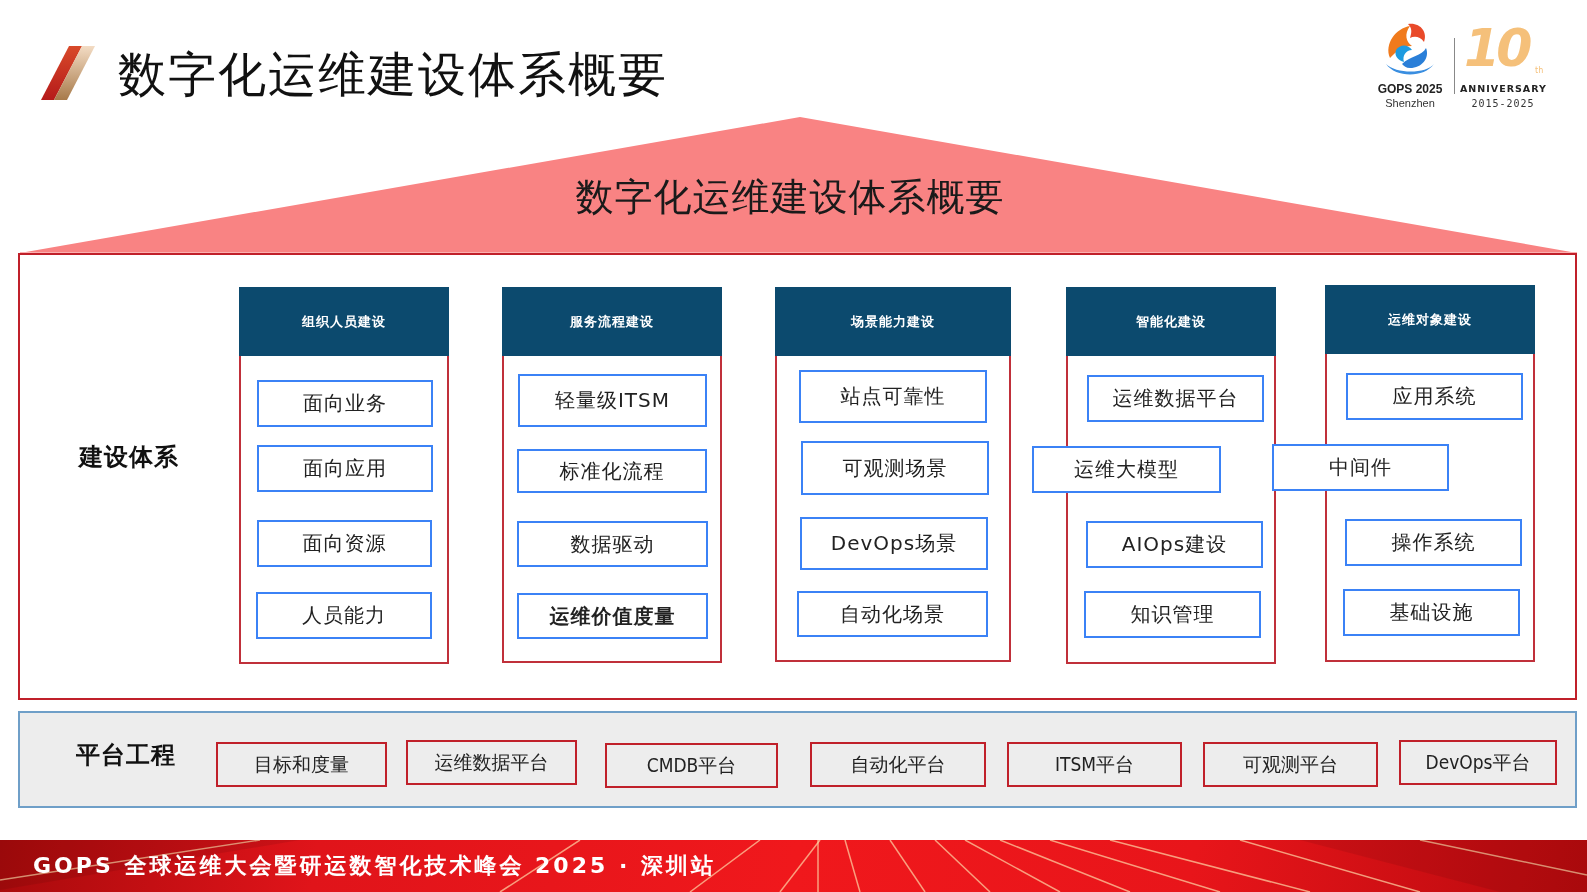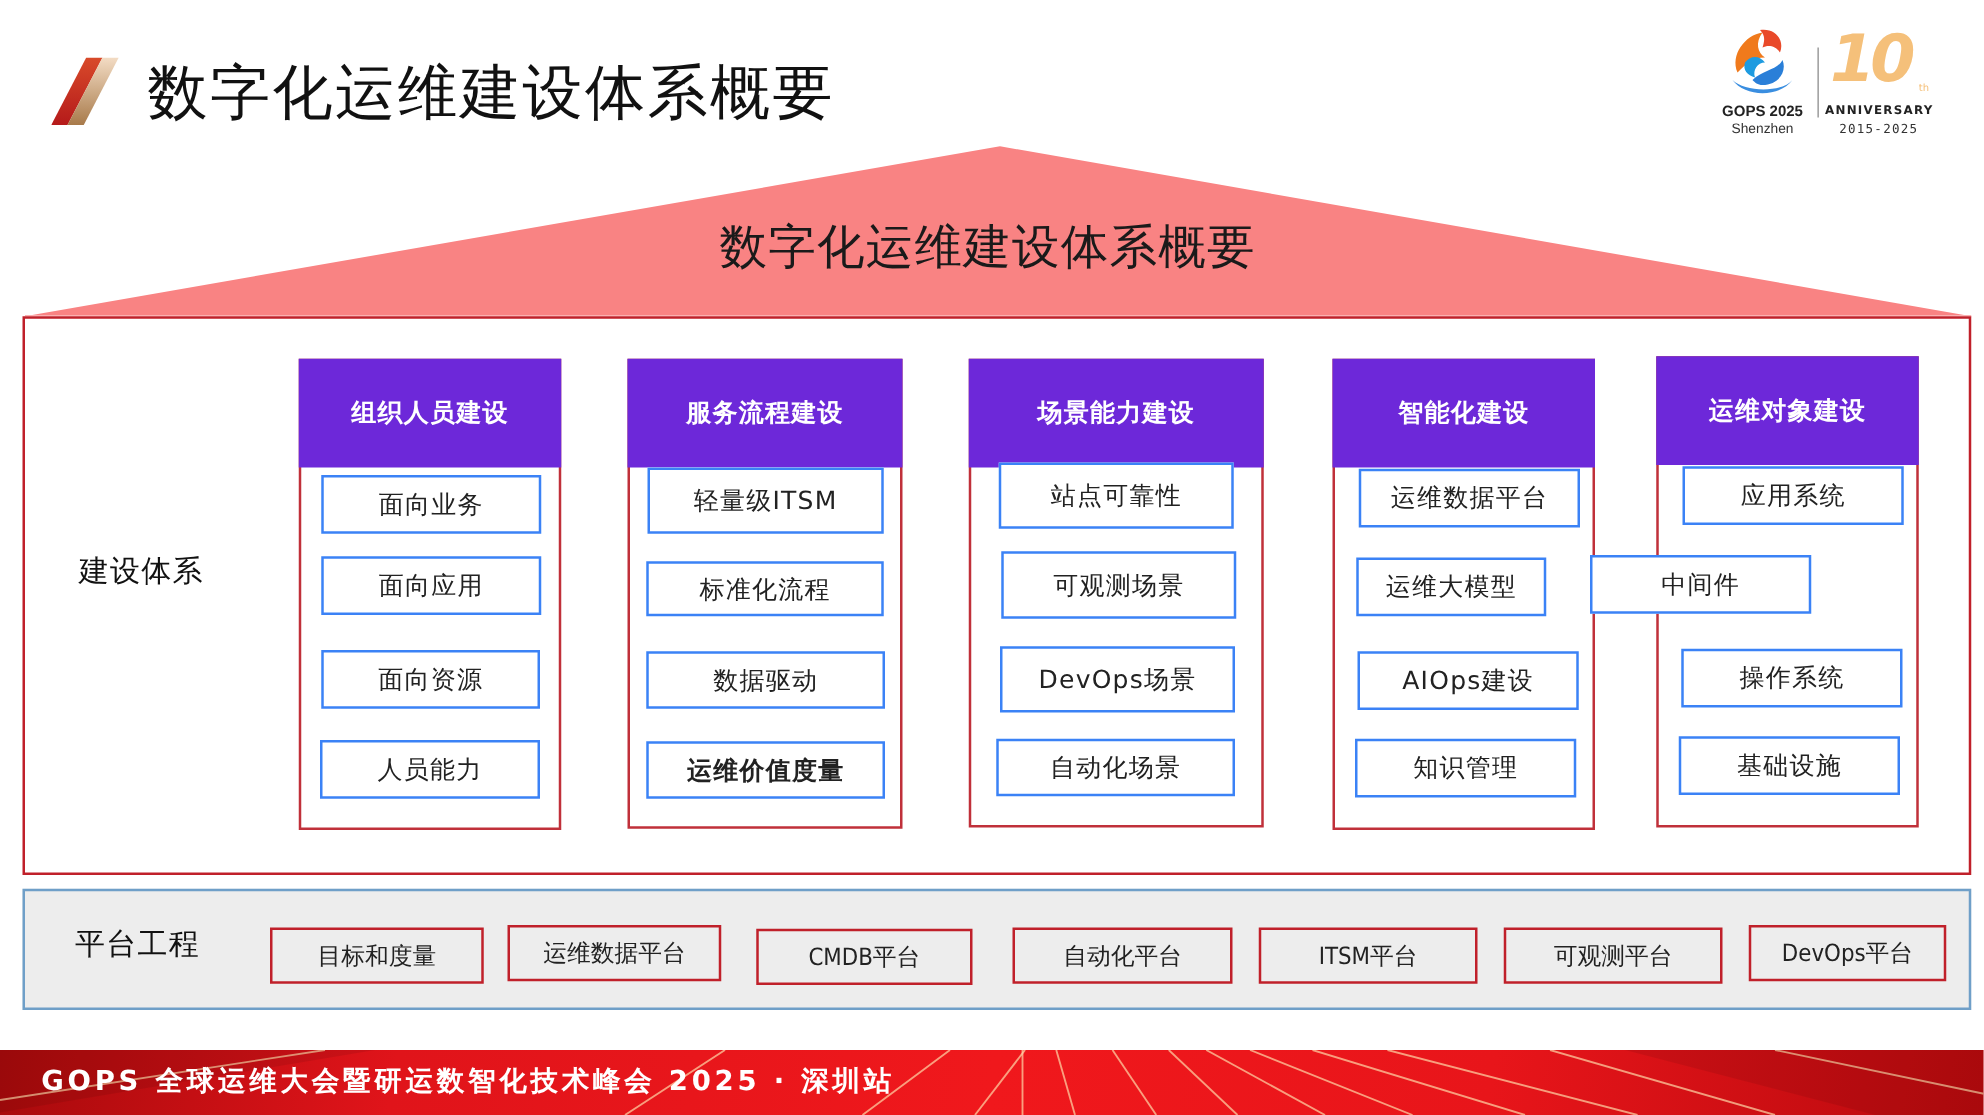--- a/index.html
+++ b/index.html
@@ -21,24 +21,24 @@
   .logo .th { position: absolute; left: 163px; top: 48px; font-size: 8px; color: #f5c07a; }
   .logo .anniv { position: absolute; left: 88px; top: 65px; width: 86px; text-align: center; font-family: "DejaVu Sans", sans-serif; font-weight: 700; font-size: 9.5px; letter-spacing: 1px; color: #222; }
   .logo .years { position: absolute; left: 88px; top: 80px; width: 86px; text-align: center; font-family: "DejaVu Sans Mono", monospace; font-size: 10px; letter-spacing: 1px; color: #333; }
 
   
   .pediment { position: absolute; left: 0; top: 0; width: 1587px; height: 892px; pointer-events: none; }
   .pediment-title { position: absolute; left: 520px; top: 172px; width: 540px; text-align: center; font-family: "DejaVu Serif", "Liberation Serif", serif; font-size: 38px; line-height: 50px; color: #1a1a1a; letter-spacing: 1px; }
 
   
   .main-frame { position: absolute; left: 18px; top: 253px; width: 1559px; height: 447px; border: 2px solid #c0202a; background: #fff; }
-  .row-label { position: absolute; font-family: "DejaVu Sans", sans-serif; font-weight: 400; font-size: 24px; color: #111; letter-spacing: 1px; }
+  .row-label { position: absolute; font-family: "DejaVu Sans", sans-serif; font-weight: 700; font-size: 24px; color: #111; letter-spacing: 1px; margin-left: 16px; }
 
   .column { position: absolute; border: 2px solid #c0303a; background: #fff; }
-  .column .col-header { position: absolute; left: -2px; top: -2px; right: -2px; height: 87px; background: #6d28d9; color: #fff; font-weight: 700; font-size: 20px; display: flex; align-items: center; justify-content: center; letter-spacing: 1px; }
+  .column .col-header { position: absolute; left: -2px; top: -2px; right: -2px; height: 69px; background: #0c4a6e; color: #fff; font-weight: 700; font-size: 13px; display: flex; align-items: center; justify-content: center; letter-spacing: 1px; }
 
   .item { position: absolute; border: 2px solid #3b82f6; background: #fff; display: flex; align-items: center; justify-content: center; font-size: 20px; color: #222; letter-spacing: 1px; }
 
   
   .platform { position: absolute; left: 18px; top: 711px; width: 1559px; height: 97px; background: #ededed; border: 2px solid #6f9fc8; }
   .platform-item { position: absolute; top: 29px; height: 45px; border: 2px solid #c0202a; background: #ededed; display: flex; align-items: center; justify-content: center; font-size: 19px; color: #222; font-family: "DejaVu Sans Condensed", "DejaVu Sans", sans-serif; }
 
   
   .footer { position: absolute; left: 0; top: 840px; width: 1587px; height: 52px; overflow: hidden;
     background: linear-gradient(100deg, #a80a0c 0%, #e0141a 20%, #f0181c 50%, #e8151a 75%, #b80a0e 100%); }
@@ -111,21 +111,21 @@
 </div>
 <div class="item" style="left:799px;top:370px;width:188px;height:53px;">站点可靠性</div>
 <div class="item" style="left:801px;top:441px;width:188px;height:54px;">可观测场景</div>
 <div class="item" style="left:800px;top:517px;width:188px;height:53px;">DevOps场景</div>
 <div class="item" style="left:797px;top:591px;width:191px;height:46px;">自动化场景</div>
 
 <div class="column" style="left:1066px;top:287px;width:210px;height:377px;">
   <div class="col-header">智能化建设</div>
 </div>
 <div class="item" style="left:1087px;top:375px;width:177px;height:47px;">运维数据平台</div>
-<div class="item" style="left:1085px;top:446px;width:152px;height:47px;">运维大模型</div>
+<div class="item" style="left:1032px;top:446px;width:189px;height:47px;">运维大模型</div>
 <div class="item" style="left:1086px;top:521px;width:177px;height:47px;">AIOps建设</div>
 <div class="item" style="left:1084px;top:591px;width:177px;height:47px;">知识管理</div>
 
 <div class="column" style="left:1325px;top:285px;width:210px;height:377px;">
   <div class="col-header">运维对象建设</div>
 </div>
 <div class="item" style="left:1346px;top:373px;width:177px;height:47px;">应用系统</div>
 <div class="item" style="left:1272px;top:444px;width:177px;height:47px;">中间件</div>
 <div class="item" style="left:1345px;top:519px;width:177px;height:47px;">操作系统</div>
 <div class="item" style="left:1343px;top:589px;width:177px;height:47px;">基础设施</div>

